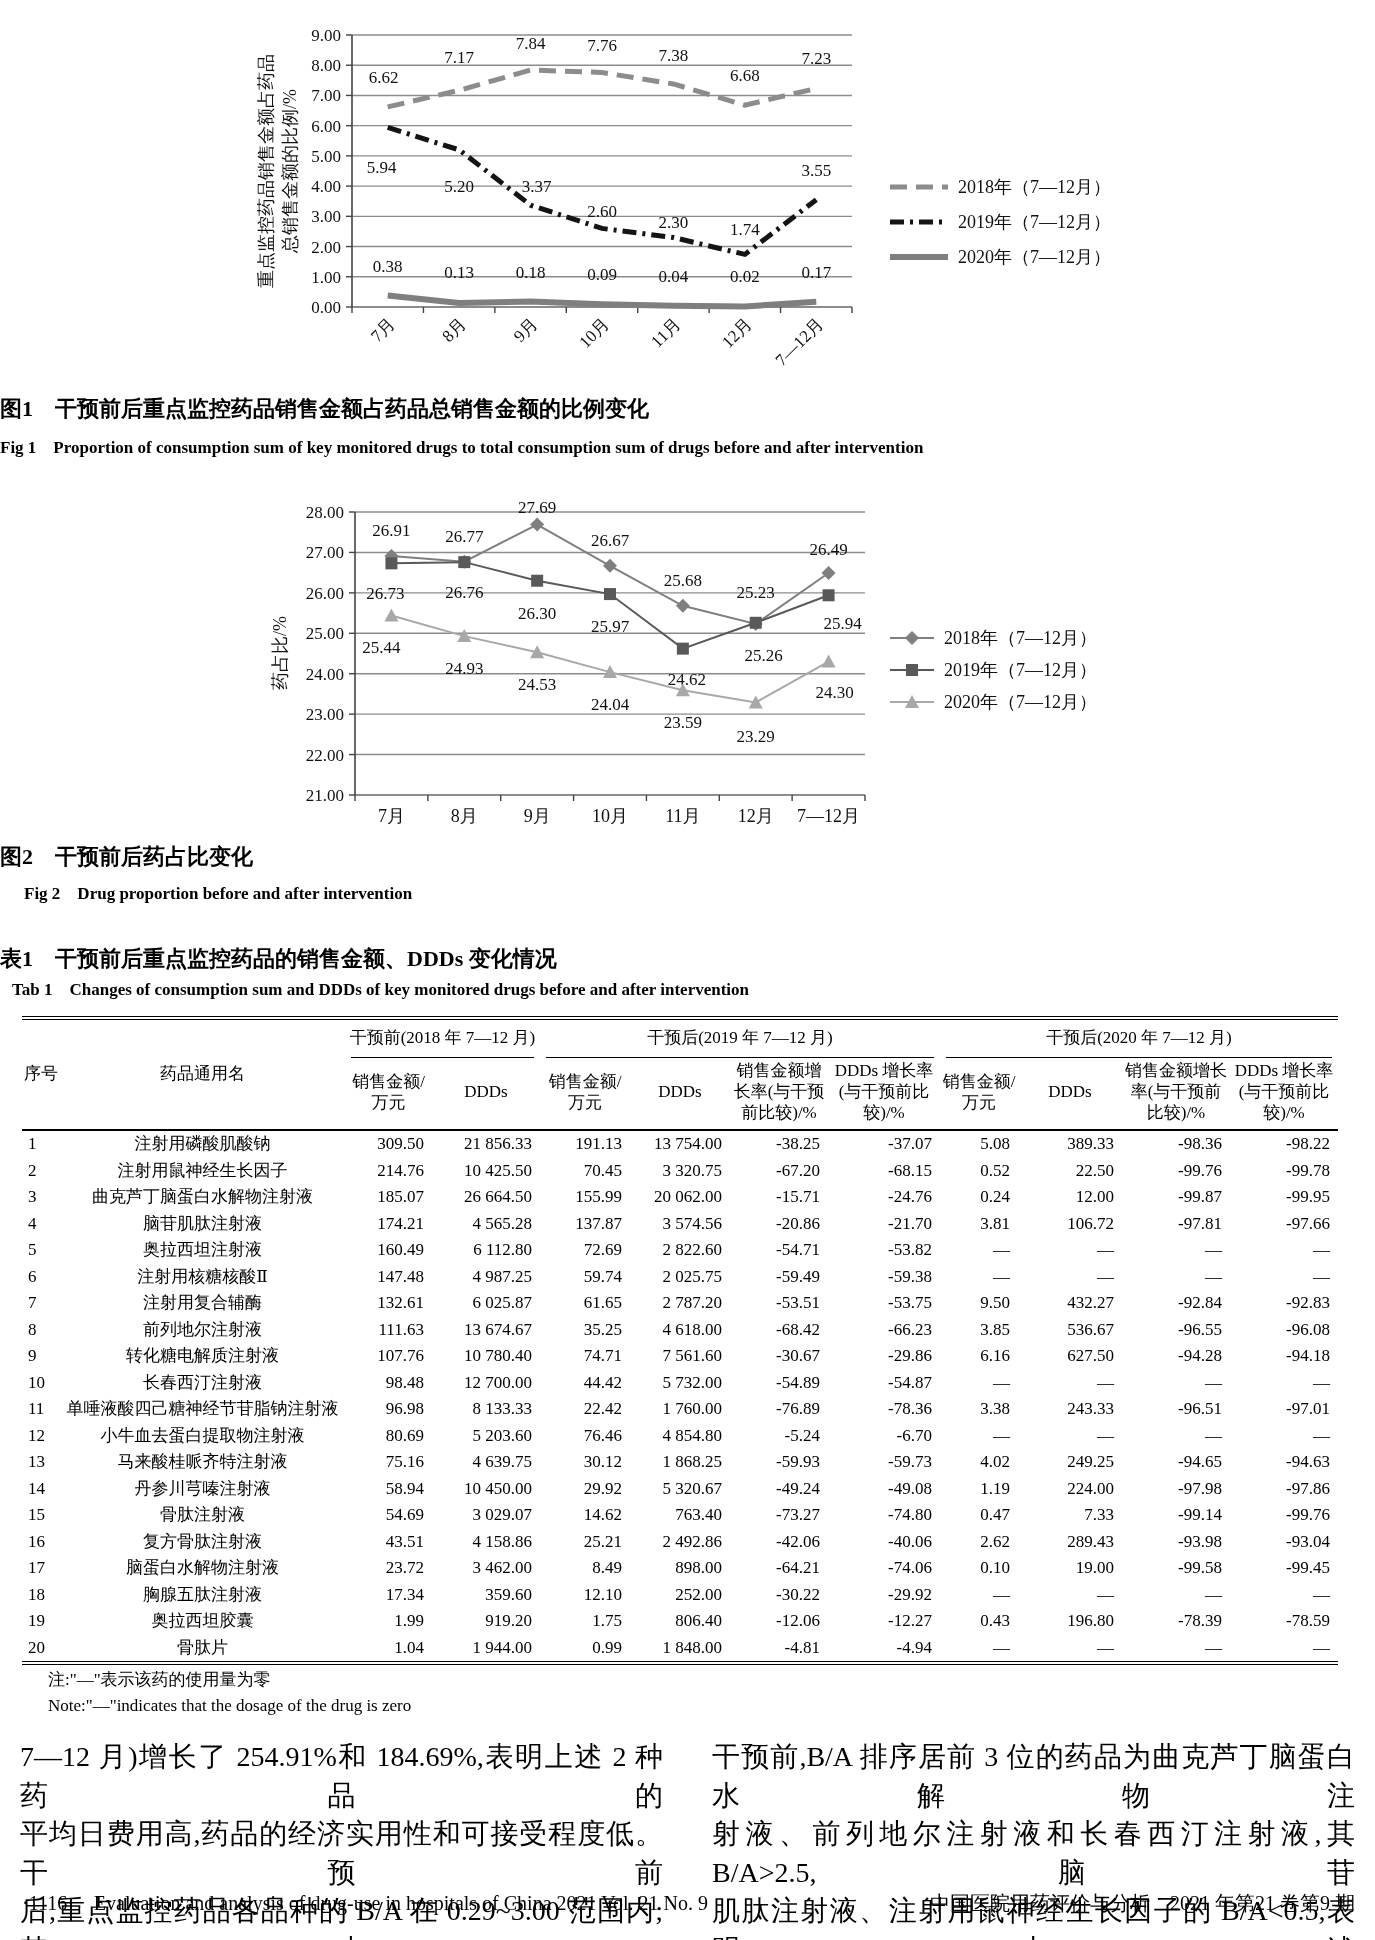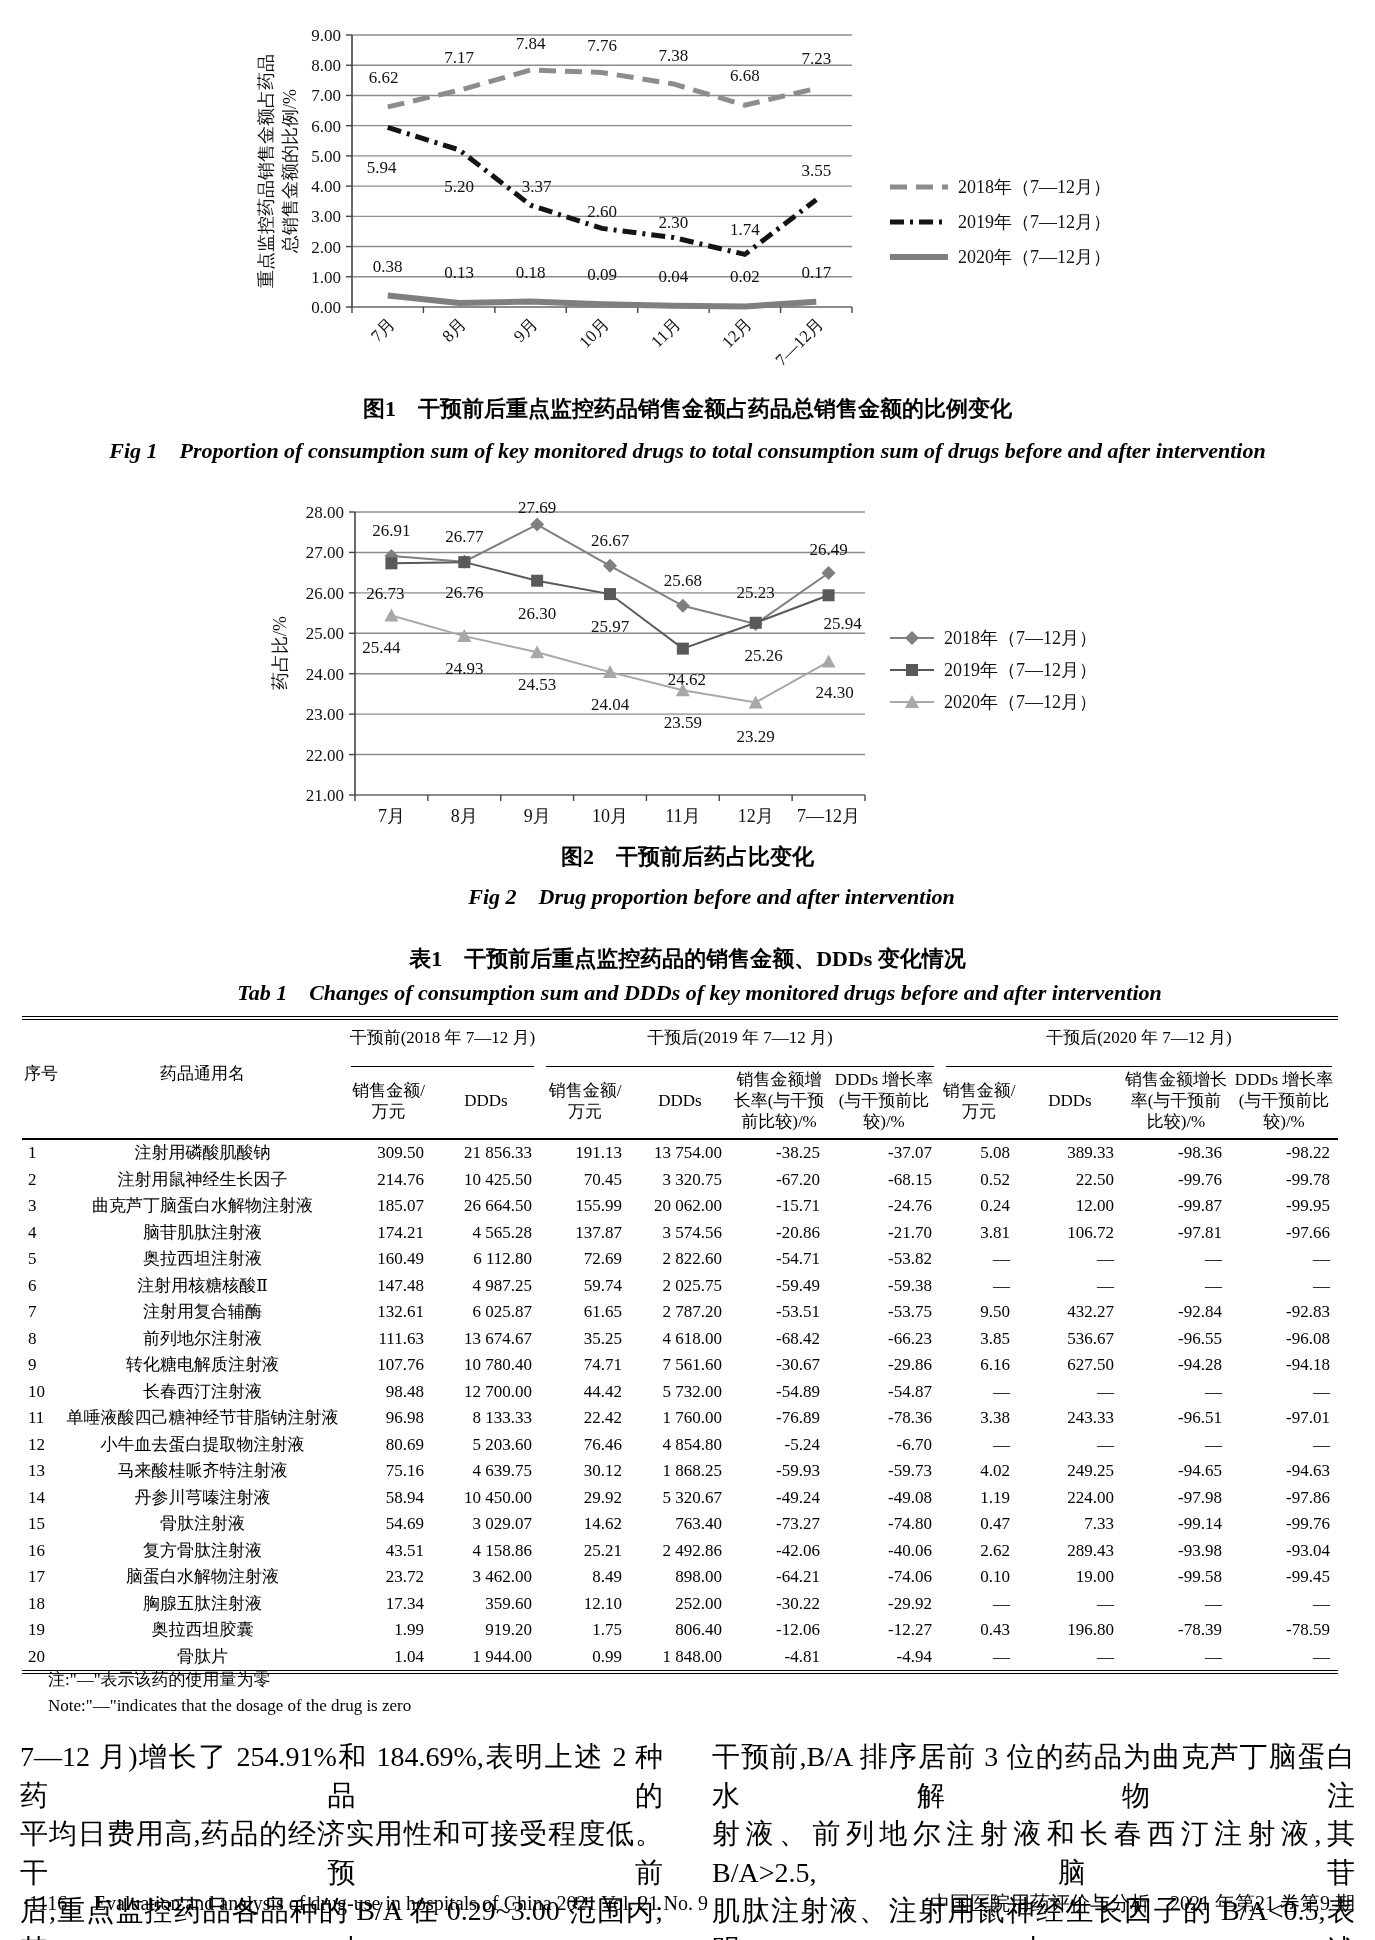--- a/index.html
+++ b/index.html
@@ -1,28 +1,28 @@
 <!DOCTYPE html>
 <html><head>
 <meta charset="utf-8">
 <style>
   html,body{margin:0;padding:0;background:#ffffff;}
   .page{position:relative;width:1375px;height:1940px;background:#fff;overflow:hidden;
         font-family:"Liberation Serif","DejaVu Serif",serif;color:#000;}
   .fig{position:absolute;}
   .fig svg text{font-family:"Liberation Serif","DejaVu Serif",serif;fill:#111;}
   .ylab{position:absolute;transform:rotate(-90deg);text-align:center;font-size:18px;line-height:24px;color:#111;}
-  .cap{position:absolute;left:0;width:100%;text-align:center;font-weight:bold;}
+  .cap{position:absolute;left:0;width:100%;text-align:left;font-weight:bold;}
   .cap-zh{font-size:22px;}
-  .cap-en{font-size:22px;font-style:italic;}
+  .cap-en{font-size:17px;}
   
   #tab1{position:absolute;left:22px;top:1016px;border-collapse:collapse;table-layout:fixed;
         border-top:4px double #000;border-bottom:4px double #000;}
   #tab1 th{font-weight:normal;font-size:17px;line-height:21px;vertical-align:middle;padding:2px 2px 6px;}
-  #tab1 tr.groups th{padding-top:7px;padding-bottom:19px;position:relative;}
+  #tab1 tr.groups th{padding-top:7px;padding-bottom:10px;position:relative;}
   #tab1 tr.groups th.g::after{content:'';position:absolute;left:6px;right:6px;bottom:0;border-bottom:1.6px solid #000;}
   #tab1 tr.cols th{border-bottom:2.2px solid #000;}
   #tab1 th.span2{border-bottom:2.2px solid #000;text-align:center;}
   #tab1 td{font-size:17px;height:26.5px;line-height:26.5px;padding:0;white-space:nowrap;overflow:visible;}
   #tab1 td.num{text-align:right;padding-right:8px;}
   #tab1 td.name{text-align:center;}
   #tab1 td.idx{text-align:left;padding-left:6px;}
   .note{position:absolute;left:48px;font-size:17px;}
   .bodycol{position:absolute;width:643px;font-size:28px;line-height:38.5px;text-align:justify;}
   .bodycol div{text-align-last:justify;}

